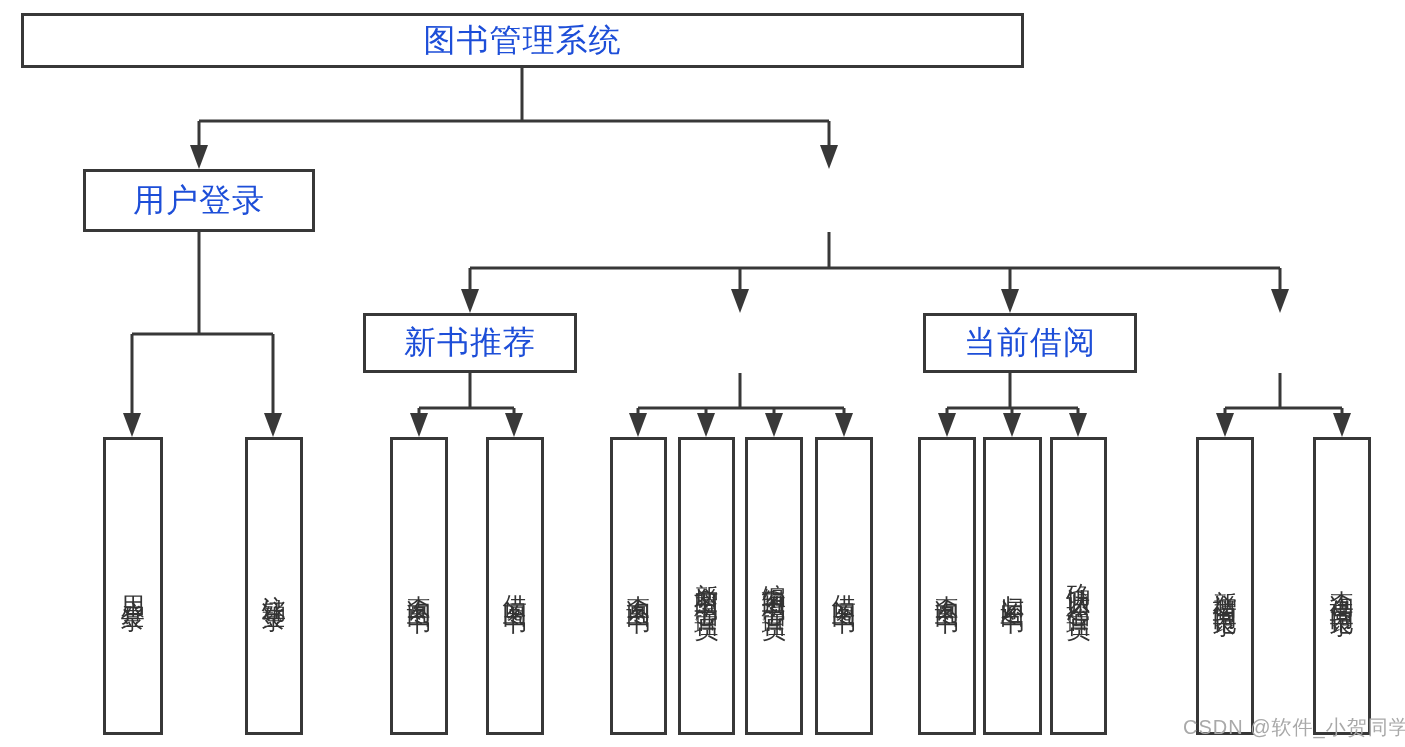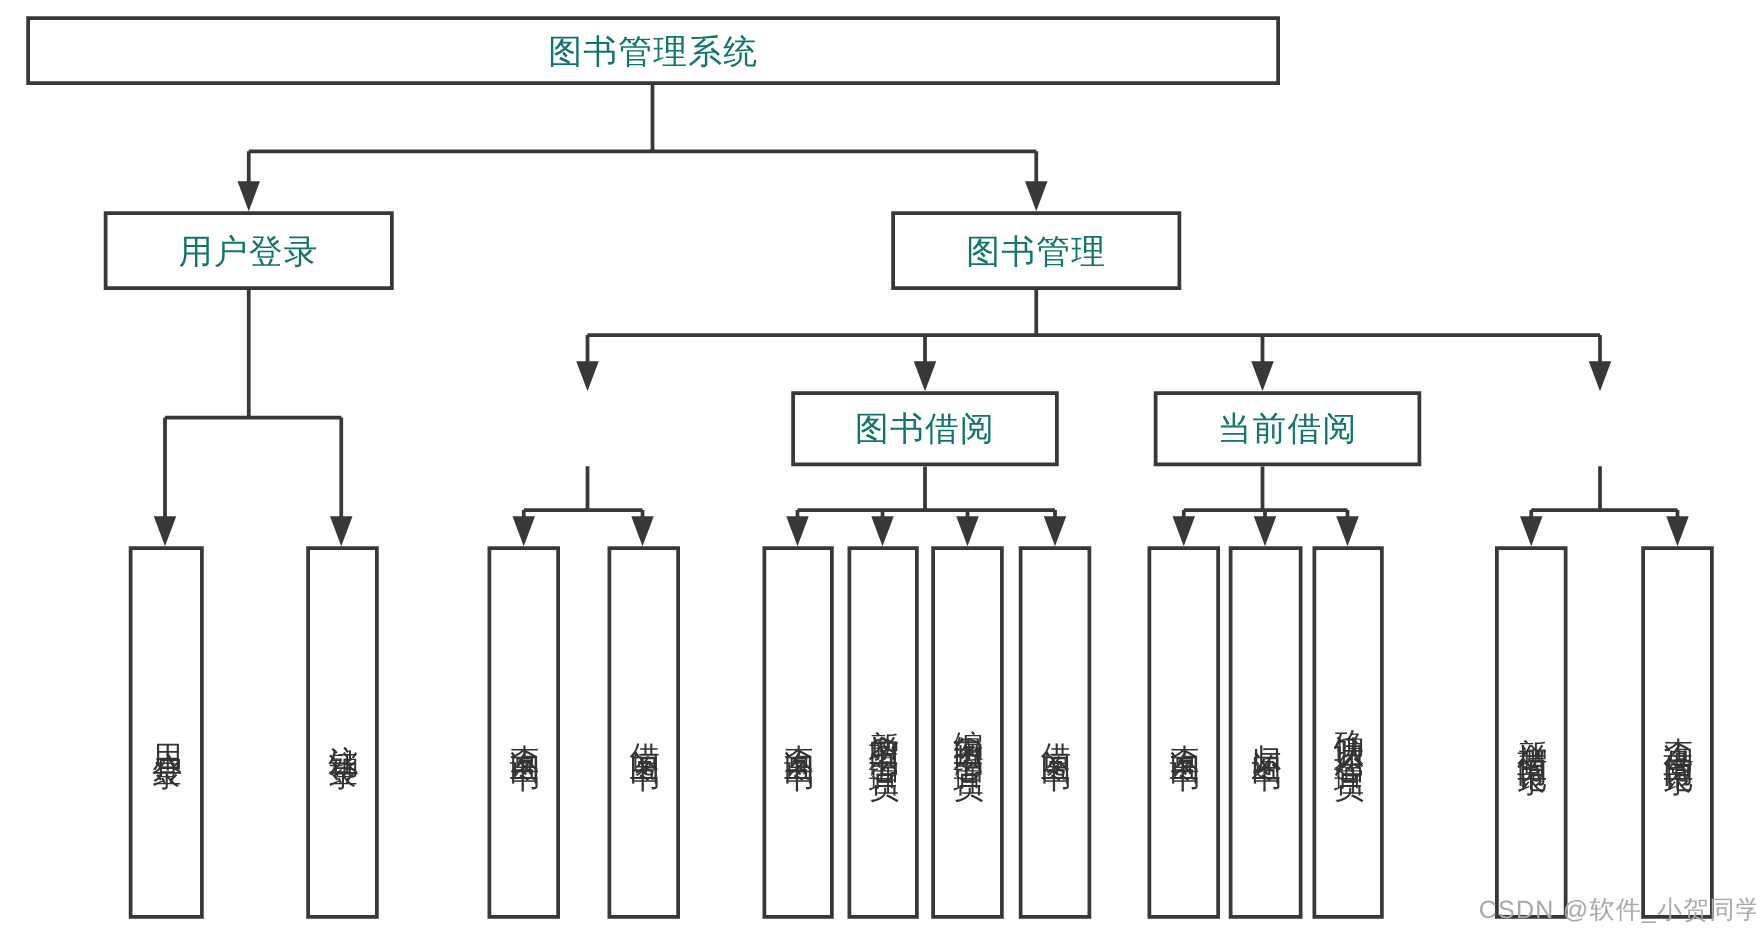--- a/index.html
+++ b/index.html
@@ -20,21 +20,21 @@
   .node {
     position: absolute;
     box-sizing: border-box;
     border: 3px solid #383838;
     background: #ffffff;
     display: flex;
     align-items: center;
     justify-content: center;
     z-index: 2;
   }
-  .hbox { font-size: 27px; color: #0f766e; letter-spacing: 1px; }
+  .hbox { font-size: 32px; color: #1d4ed8; letter-spacing: 1px; }
   .vbox { top: 437px; height: 298px; }
   .vbox .vtext {
     writing-mode: vertical-rl;
     text-orientation: mixed;
     font-size: 24px;
     letter-spacing: 5px;
     color: #333333;
     line-height: 1.15;
   }
   
@@ -99,26 +99,23 @@
       M1216 413 L1234 413 L1225 437 Z  M1333 413 L1351 413 L1342 437 Z"></path>
   </svg>
 
   <div class="node hbox n-root">
     <span>图书管理系统</span>
   </div>
 
   <div class="node hbox n-login">
     <span>用户登录</span>
   </div>
-  <div class="node hbox n-mgmt">
-    <span>图书管理</span>
-  </div>
 
-  <div class="node hbox n-l3b">
-    <span>图书借阅</span>
+  <div class="node hbox n-l3a">
+    <span>新书推荐</span>
   </div>
   <div class="node hbox n-l3c">
     <span>当前借阅</span>
   </div>
 
   <div class="node vbox n-a1">
     <span class="vtext">用户登录</span>
   </div>
   <div class="node vbox n-a2">
     <span class="vtext">注销登录</span>

